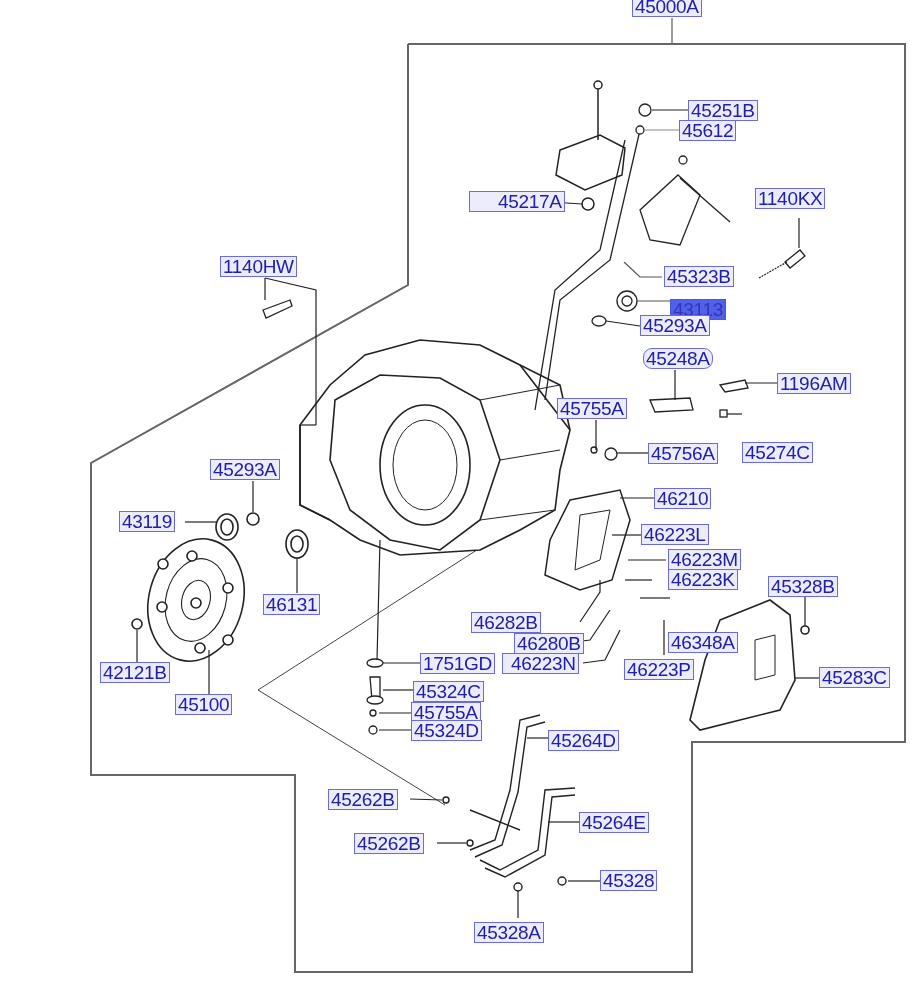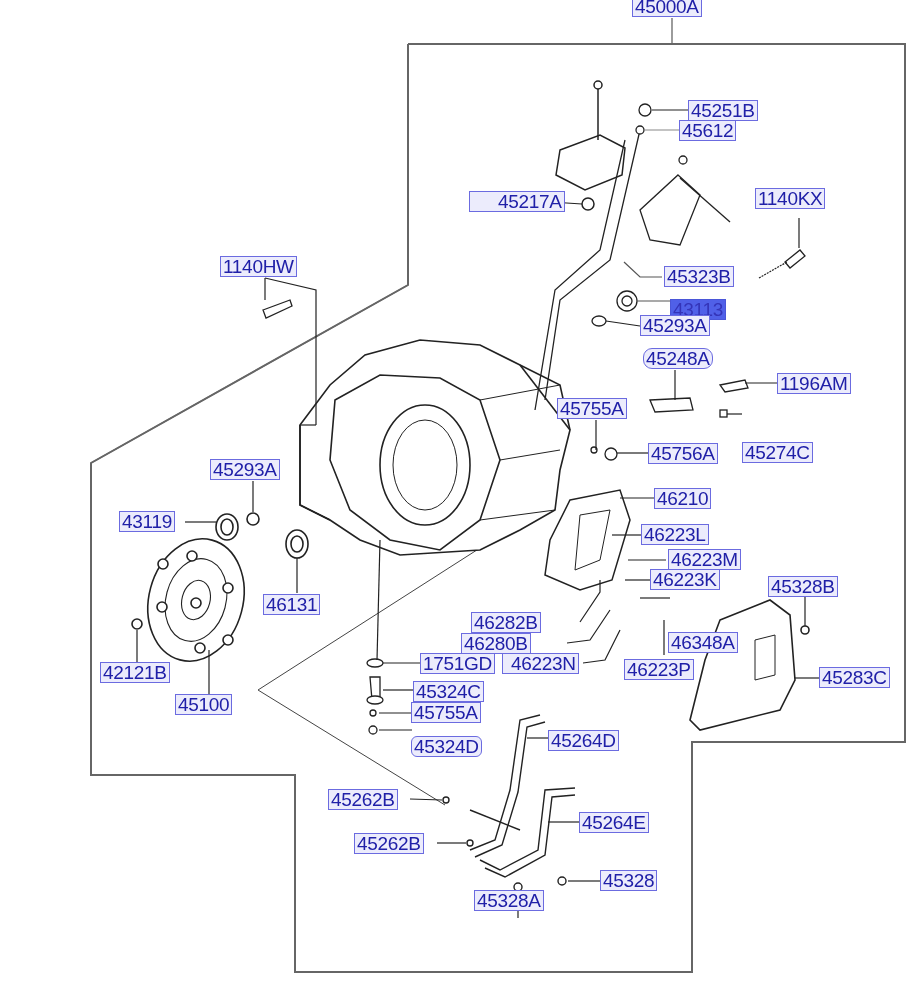--- a/index.html
+++ b/index.html
@@ -177,35 +177,35 @@
 <div class="lbl" style="left:643px;top:348px;border-radius:9px;">45248A</div>
 <div class="lbl" style="left:777px;top:373px;">1196AM</div>
 <div class="lbl" style="left:557px;top:398px;">45755A</div>
 <div class="lbl" style="left:742px;top:406px;margin-top:36px;">45274C</div>
 <div class="lbl" style="left:648px;top:443px;">45756A</div>
 <div class="lbl" style="left:210px;top:459px;">45293A</div>
 <div class="lbl" style="left:654px;top:488px;">46210</div>
 <div class="lbl" style="left:119px;top:511px;">43119</div>
 <div class="lbl" style="left:641px;top:524px;">46223L</div>
 <div class="lbl" style="left:668px;top:549px;">46223M</div>
-<div class="lbl" style="left:650px;top:569px;">46223K</div>
+<div class="lbl" style="left:668px;top:569px;">46223K</div>
 <div class="lbl" style="left:263px;top:594px;">46131</div>
 <div class="lbl" style="left:768px;top:576px;">45328B</div>
 <div class="lbl" style="left:668px;top:588px;margin-top:44px;">46348A</div>
 <div class="lbl" style="left:471px;top:612px;">46282B</div>
-<div class="lbl" style="left:461px;top:633px;">46280B</div>
+<div class="lbl" style="left:514px;top:633px;">46280B</div>
 <div class="lbl" style="left:100px;top:662px;">42121B</div>
 <div class="lbl" style="left:420px;top:653px;">1751GD</div>
 <div class="lbl" style="left:502px;top:653px;padding-left:8px;">46223N</div>
 <div class="lbl" style="left:624px;top:659px;">46223P</div>
 <div class="lbl" style="left:819px;top:667px;">45283C</div>
 <div class="lbl" style="left:175px;top:694px;">45100</div>
 <div class="lbl" style="left:413px;top:681px;">45324C</div>
 <div class="lbl" style="left:411px;top:702px;">45755A</div>
-<div class="lbl" style="left:411px;top:736px;border-radius:6px;">45324D</div>
+<div class="lbl" style="left:411px;top:720px;">45324D</div>
 <div class="lbl" style="left:548px;top:730px;">45264D</div>
 <div class="lbl" style="left:328px;top:789px;">45262B</div>
 <div class="lbl" style="left:579px;top:812px;">45264E</div>
 <div class="lbl" style="left:354px;top:833px;">45262B</div>
 <div class="lbl" style="left:600px;top:870px;">45328</div>
-<div class="lbl" style="left:474px;top:890px;">45328A</div>
+<div class="lbl" style="left:474px;top:922px;">45328A</div>
 
 </div>
 
 </body></html>

